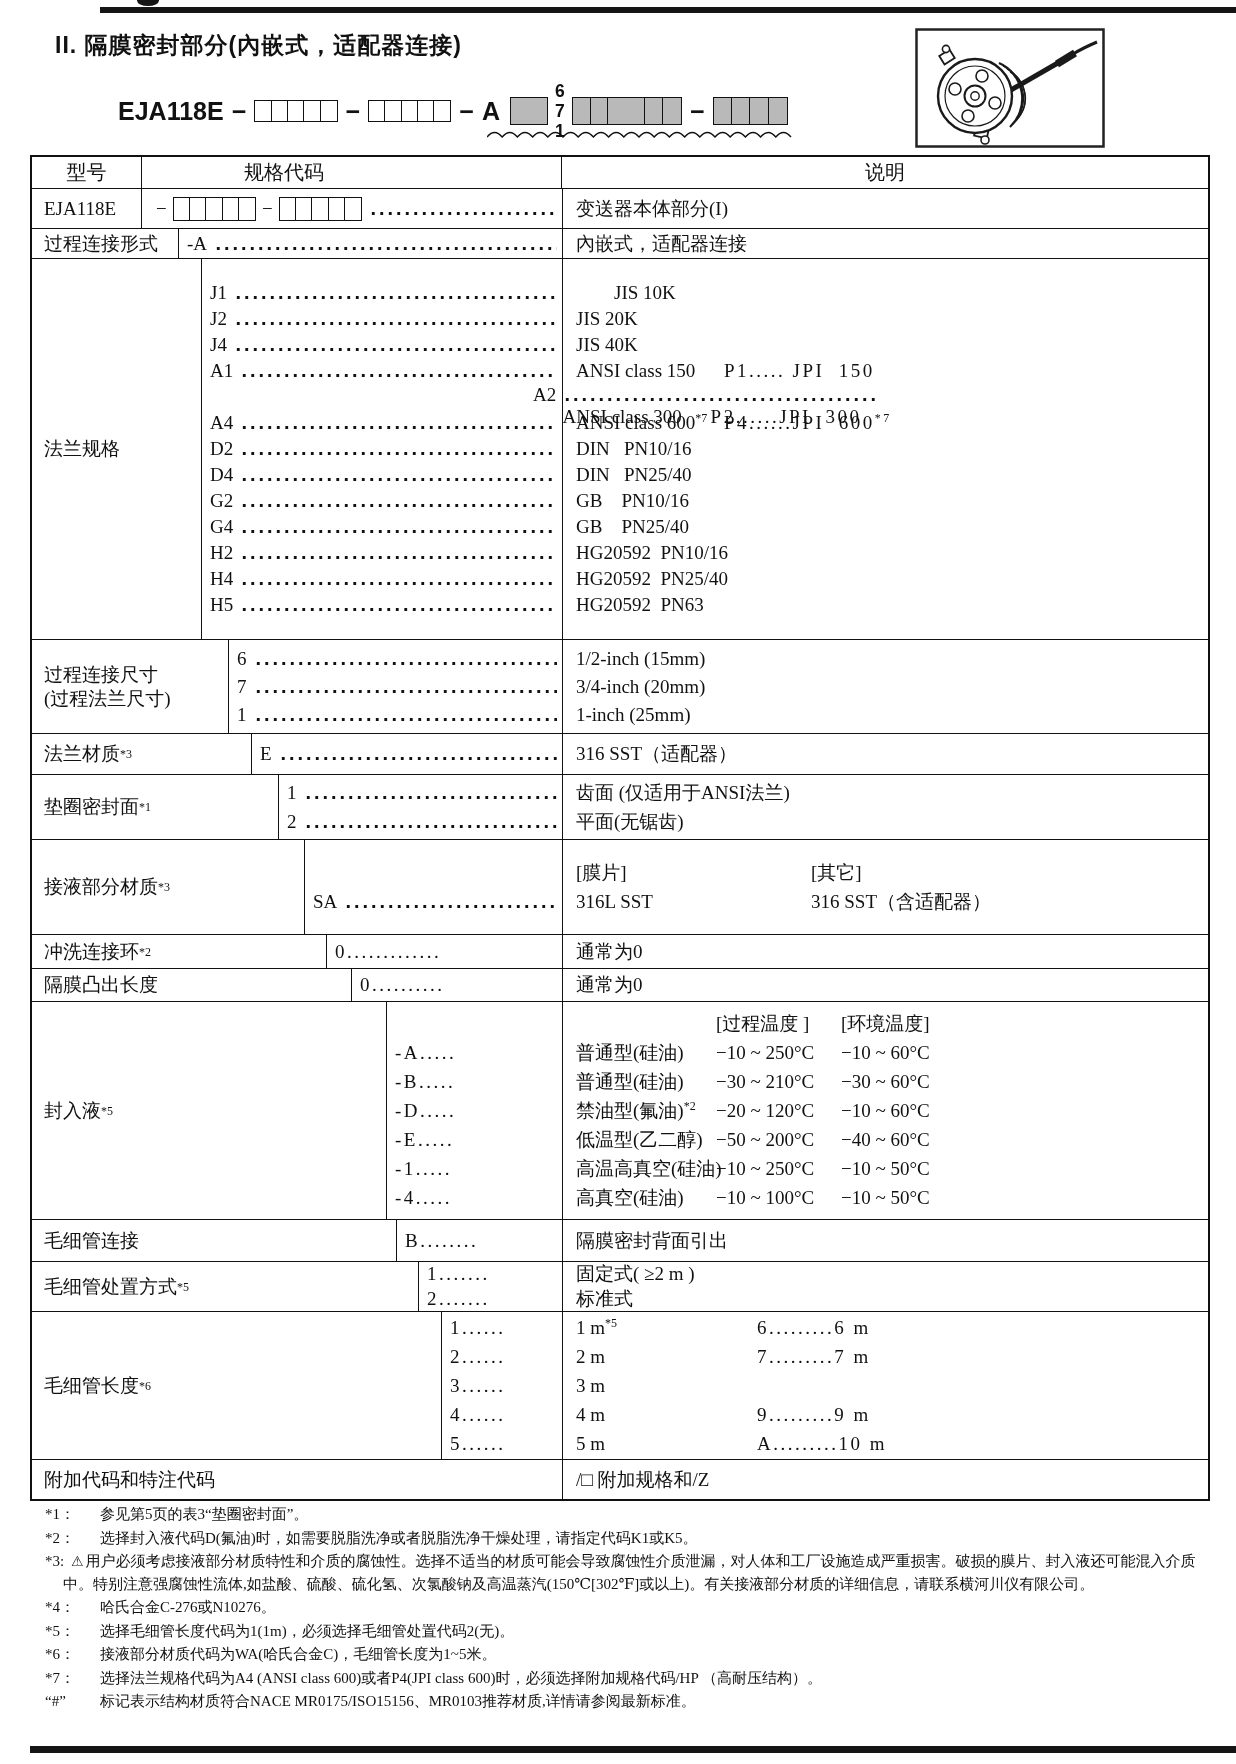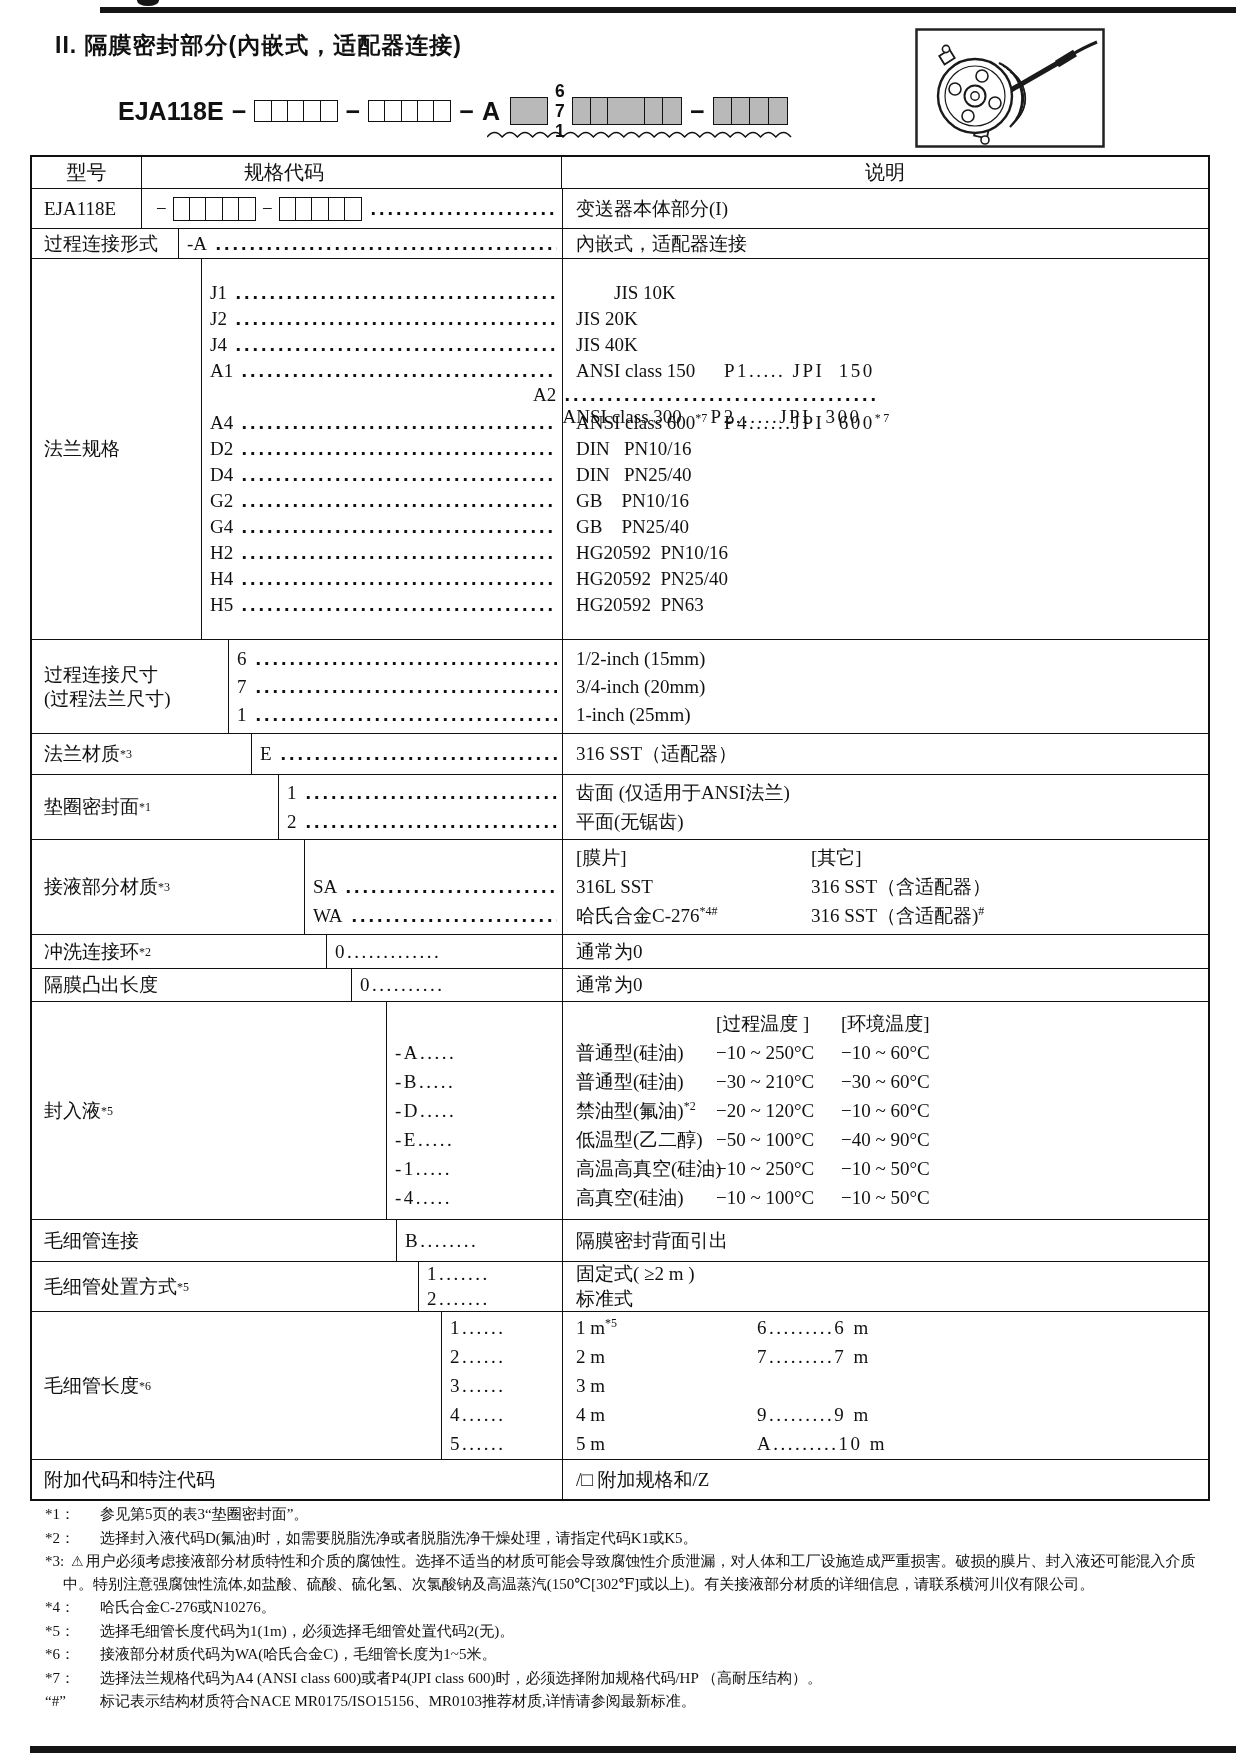--- a/index.html
+++ b/index.html
@@ -401,30 +401,20 @@
           <div class="oline" style="height: 29px;">
             <div class="codezone" style="width: 257px;">
               <span class="codetx">SA</span>
               <span class="leader"></span>
             </div>
             <div class="desczone">
               <span class="dcol" style="width: 235px;">316L SST</span>
               <span class="dcol dlast">316 SST（含适配器）</span>
             </div>
           </div>
-          <div class="oline" style="height: 29px;">
-            <div class="codezone" style="width: 257px;">
-              <span class="codetx">WA</span>
-              <span class="leader"></span>
-            </div>
-            <div class="desczone">
-              <span class="dcol" style="width: 235px;">哈氏合金C-276<sup>*4#</sup></span>
-              <span class="dcol dlast">316 SST（含适配器)<sup>#</sup></span>
-            </div>
-          </div>
         </div>
       </div>
       <div class="trow" style="height: 34px;">
         <div class="rlabel bord" style="width: 295px;">冲洗连接环<sup>*2</sup></div>
         <div class="vline"></div>
         <div class="lines" style="left: 295px;">
           <div class="oline" style="height: 34px;">
             <div class="codezone" style="width: 235px;">
               <span class="codetx sp">0.............</span>
             </div>
@@ -489,22 +479,22 @@
               <span class="dcol" style="width: 125px;">−20 ~ 120°C</span>
               <span class="dcol dlast">−10 ~ 60°C</span>
             </div>
           </div>
           <div class="oline" style="height: 29px;">
             <div class="codezone" style="width: 175px;">
               <span class="codetx sp">-E.....</span>
             </div>
             <div class="desczone">
               <span class="dcol" style="width: 140px;">低温型(乙二醇)</span>
-              <span class="dcol" style="width: 125px;">−50 ~ 100°C</span>
-              <span class="dcol dlast">−40 ~ 90°C</span>
+              <span class="dcol" style="width: 125px;">−50 ~ 200°C</span>
+              <span class="dcol dlast">−40 ~ 60°C</span>
             </div>
           </div>
           <div class="oline" style="height: 29px;">
             <div class="codezone" style="width: 175px;">
               <span class="codetx sp">-1.....</span>
             </div>
             <div class="desczone">
               <span class="dcol" style="width: 140px;">高温高真空(硅油)</span>
               <span class="dcol" style="width: 125px;">−10 ~ 250°C</span>
               <span class="dcol dlast">−10 ~ 50°C</span>

